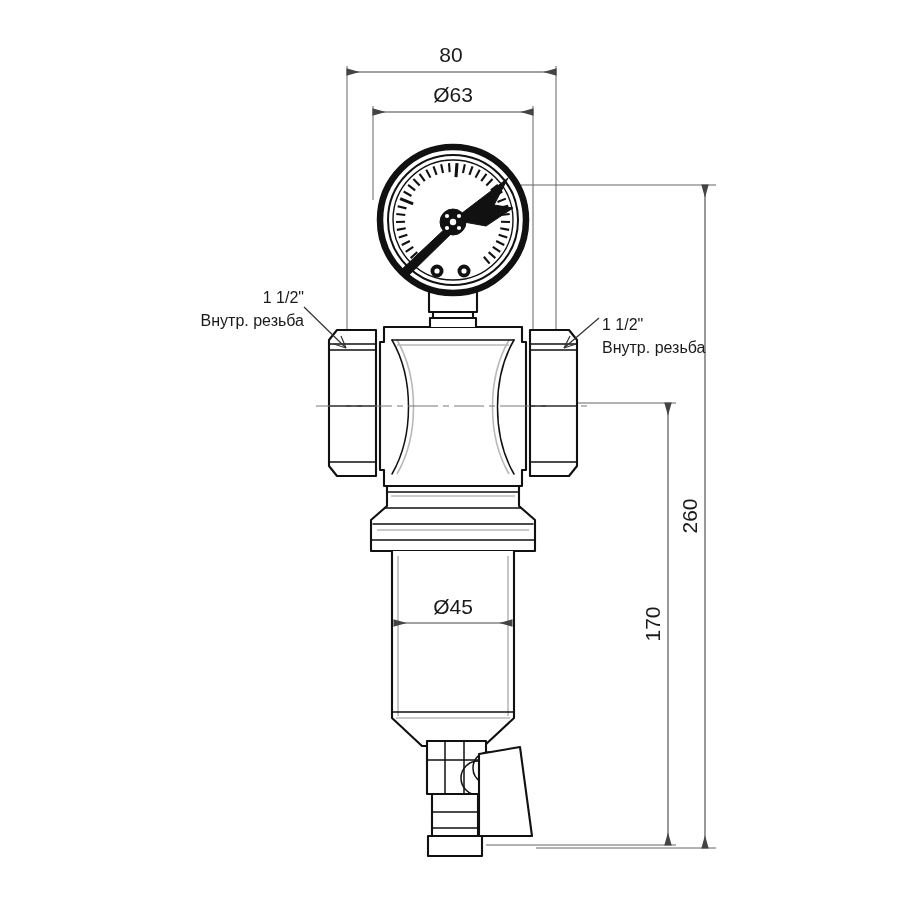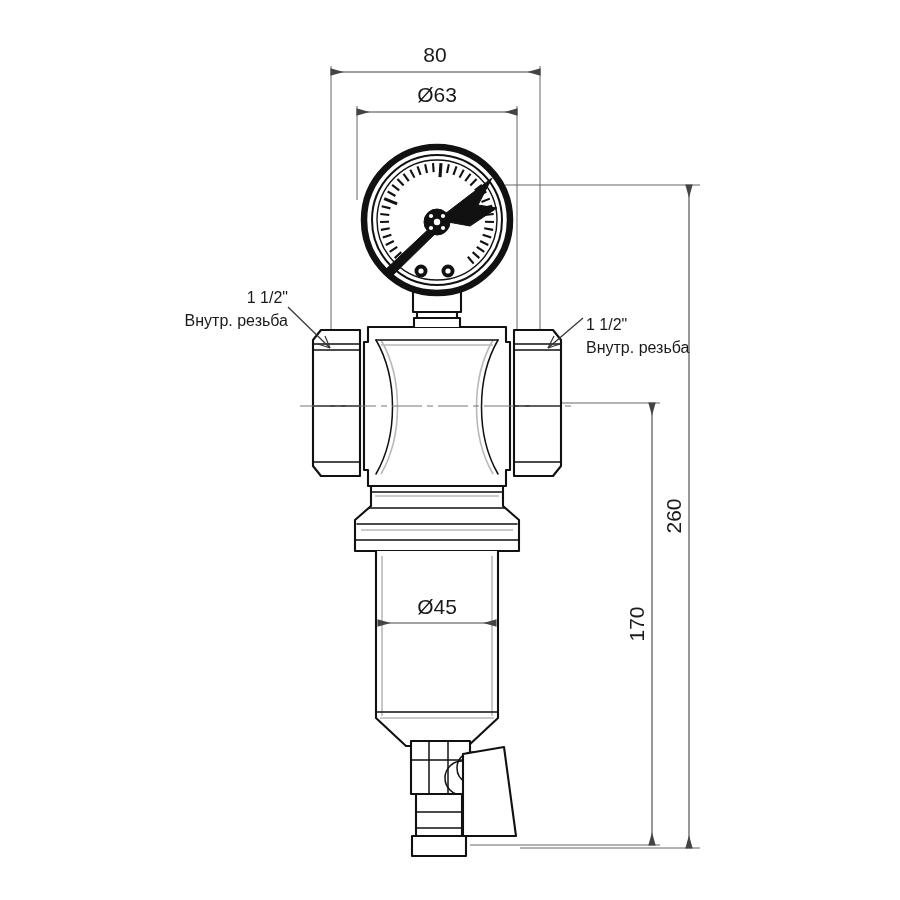--- a/index.html
+++ b/index.html
@@ -12,20 +12,21 @@
     width: 900px;
     height: 900px;
     font-family: "Liberation Sans", sans-serif;
     overflow: hidden;
   }
   #drawing-root {
     position: relative;
     width: 808px;
     height: 900px;
     background: #ffffff;
+    margin-left: 16px;
   }
   svg#drawing-svg {
     display: block;
     width: 900px;
     height: 900px;
   }
   .dim-text {
     font-family: "Liberation Sans", sans-serif;
     font-size: 21px;
     fill: #1a1a1a;

